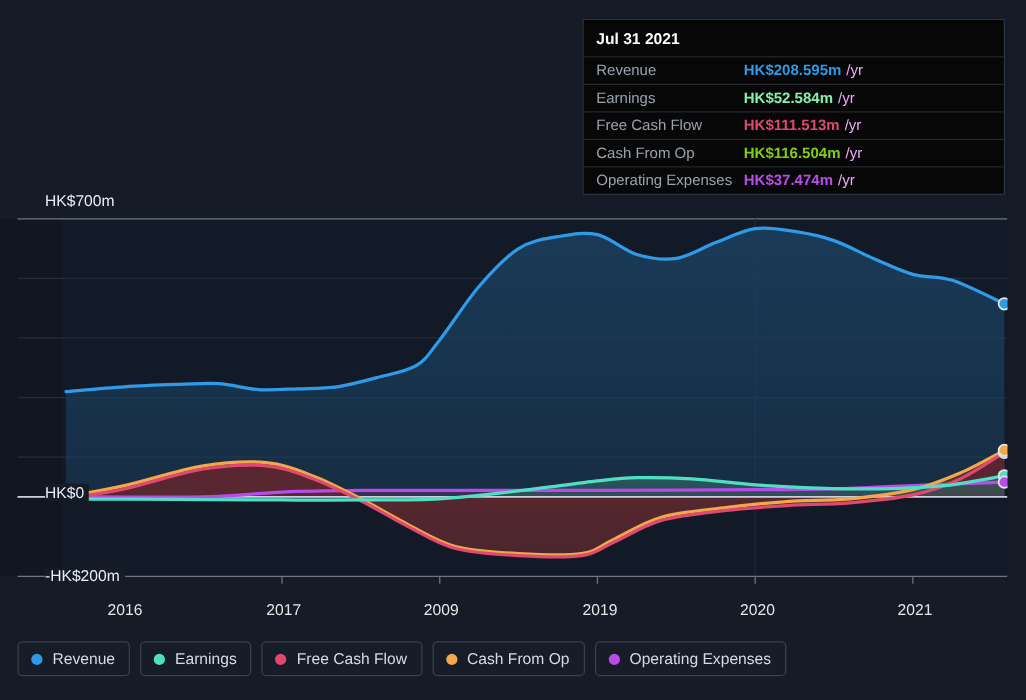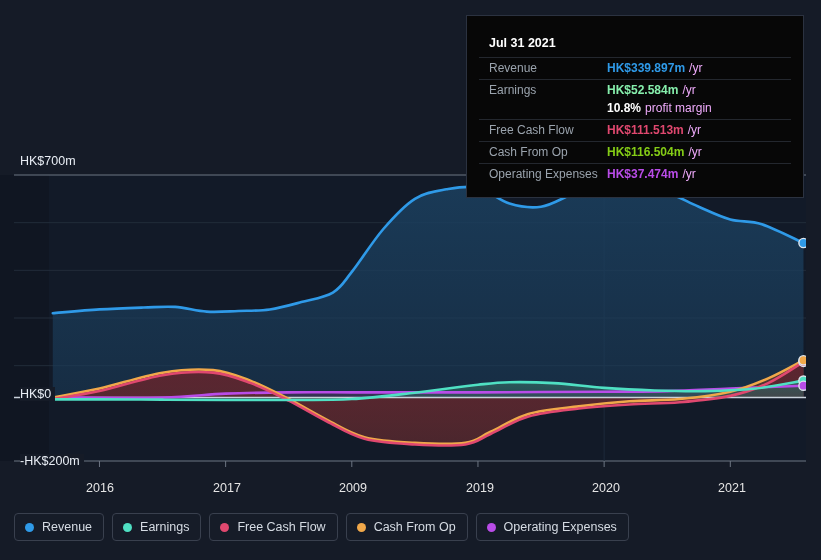--- a/index.html
+++ b/index.html
@@ -18,38 +18,39 @@
 
   
   .ylab{
     position:absolute;
     color:#e9eef5;
     font-size:12.5px;
     background:#151b27;
     padding:0 4px 0 0;
     white-space:nowrap;
     z-index:4;
+    margin-left:16px;
   }
   .xlab{
     position:absolute;
     color:#e5e5e5;
     font-size:12.5px;
     transform:translateX(-50%);
     white-space:nowrap;
   }
 
   
   .tooltip{
     position:absolute;
     left:466px;top:15px;
     width:338px;
     background:#070707;
     border:1px solid #2b3240;
     box-sizing:border-box;
-    padding:12px;
+    padding:0;
     z-index:20;
     font-size:12px;
   }
   .tt-date{
     color:#ffffff;
     font-size:12.5px;
     font-weight:bold;
     padding:8px 10px 7px 10px;
   }
   .tt-row{
@@ -166,35 +167,30 @@
   <div class="xlab" style="left:353px;top:481px;">2009</div>
   <div class="xlab" style="left:480px;top:481px;">2019</div>
   <div class="xlab" style="left:606px;top:481px;">2020</div>
   <div class="xlab" style="left:732px;top:481px;">2021</div>
 
   <div class="tooltip">
     <div class="tt-date">Jul 31 2021</div>
 
     <div class="tt-row">
       <span class="tt-label">Revenue</span>
-      <span class="tt-val" style="color:#2f9ae8">HK$339.897m</span>
+      <span class="tt-val" style="color:#2f9ae8">HK$208.595m</span>
       <span class="tt-unit">/yr</span>
     </div>
 
     <div class="tt-row">
       <span class="tt-label">Earnings</span>
       <span class="tt-val" style="color:#86efac">HK$52.584m</span>
       <span class="tt-unit">/yr</span>
     </div>
 
-    <div class="tt-row sub">
-      <span class="tt-label">&nbsp;</span>
-      <span class="tt-margin">10.8%</span>
-      <span class="tt-unit">profit margin</span>
-    </div>
 
     <div class="tt-row">
       <span class="tt-label">Free Cash Flow</span>
       <span class="tt-val" style="color:#e0486f">HK$111.513m</span>
       <span class="tt-unit">/yr</span>
     </div>
 
     <div class="tt-row">
       <span class="tt-label">Cash From Op</span>
       <span class="tt-val" style="color:#84cc16">HK$116.504m</span>

